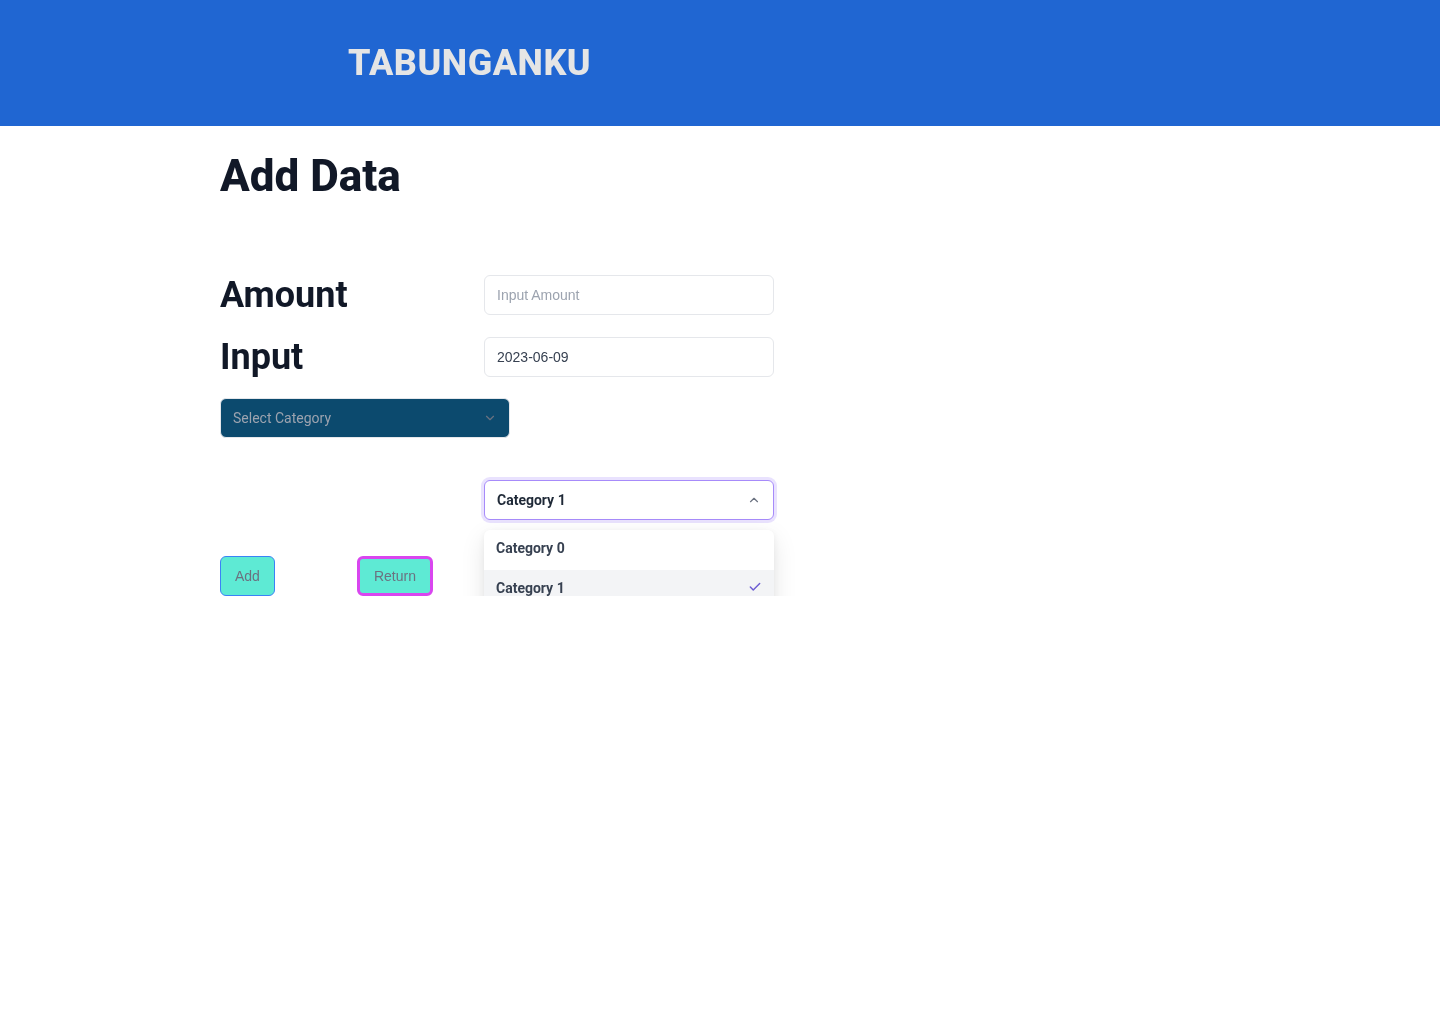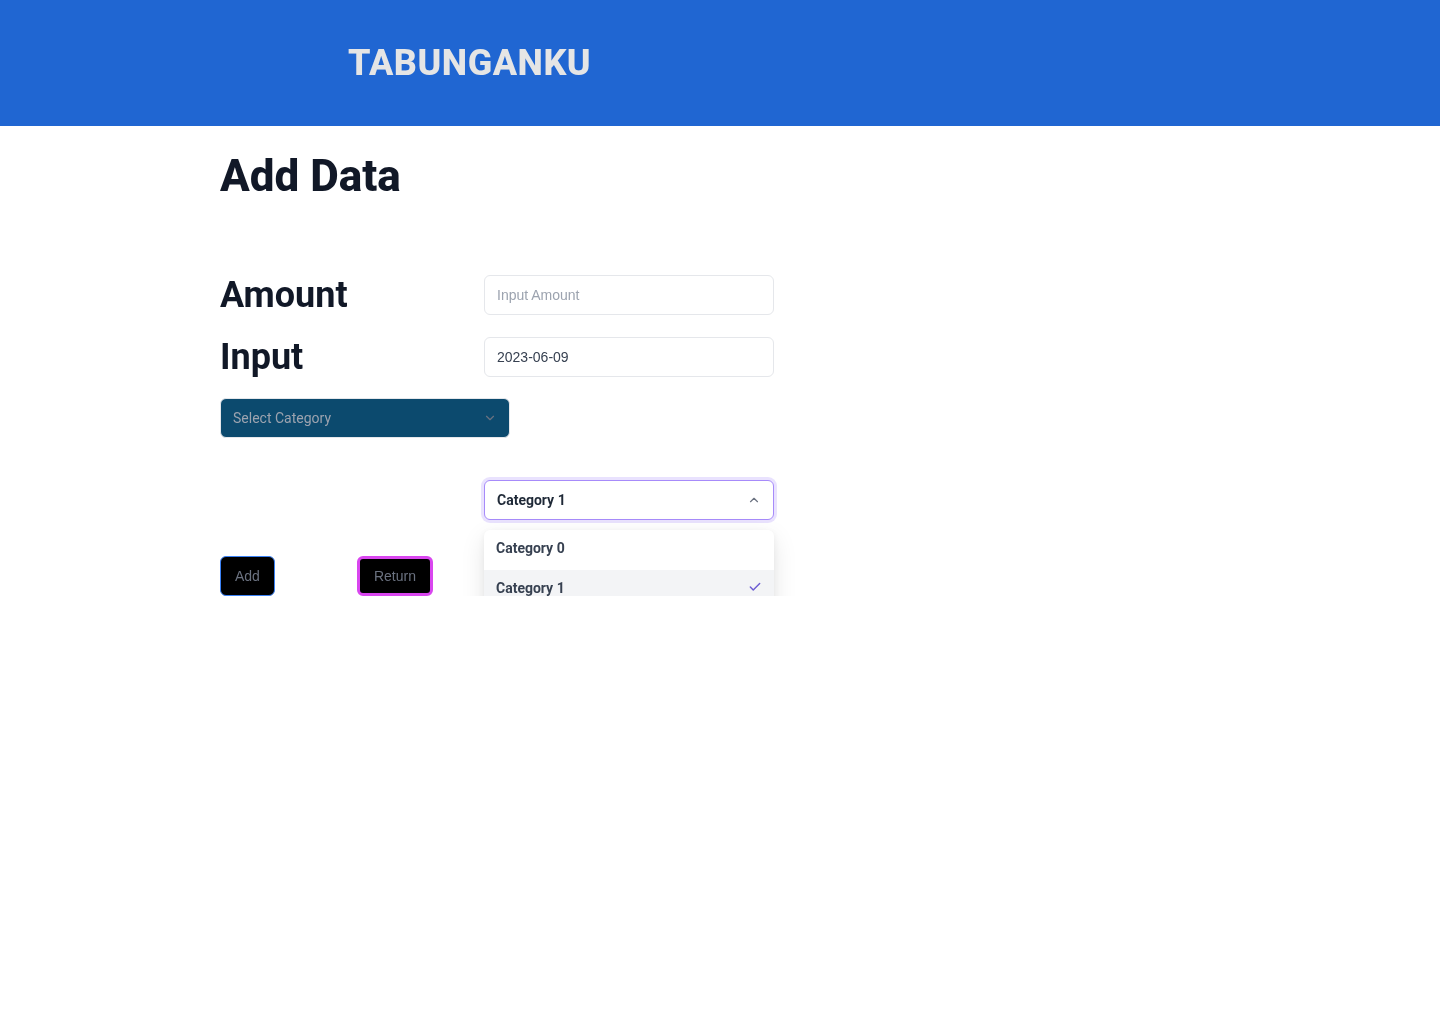--- a/index.html
+++ b/index.html
@@ -149,21 +149,21 @@
       display: flex;
       gap: 82px;
       margin-top: 36px;
     }
     .btn {
       height: 40px;
       min-width: 52px;
       padding: 8px 14px;
       border-radius: 6px;
       font-size: 14px;
-      background: #000000;
+      background: #5eead4;
       cursor: pointer;
       display: inline-flex;
       align-items: center;
       justify-content: center;
     }
     .btn-add {
       border: 1px solid #3b82f6;
       color: #6b7280;
     }
     .btn-return {

